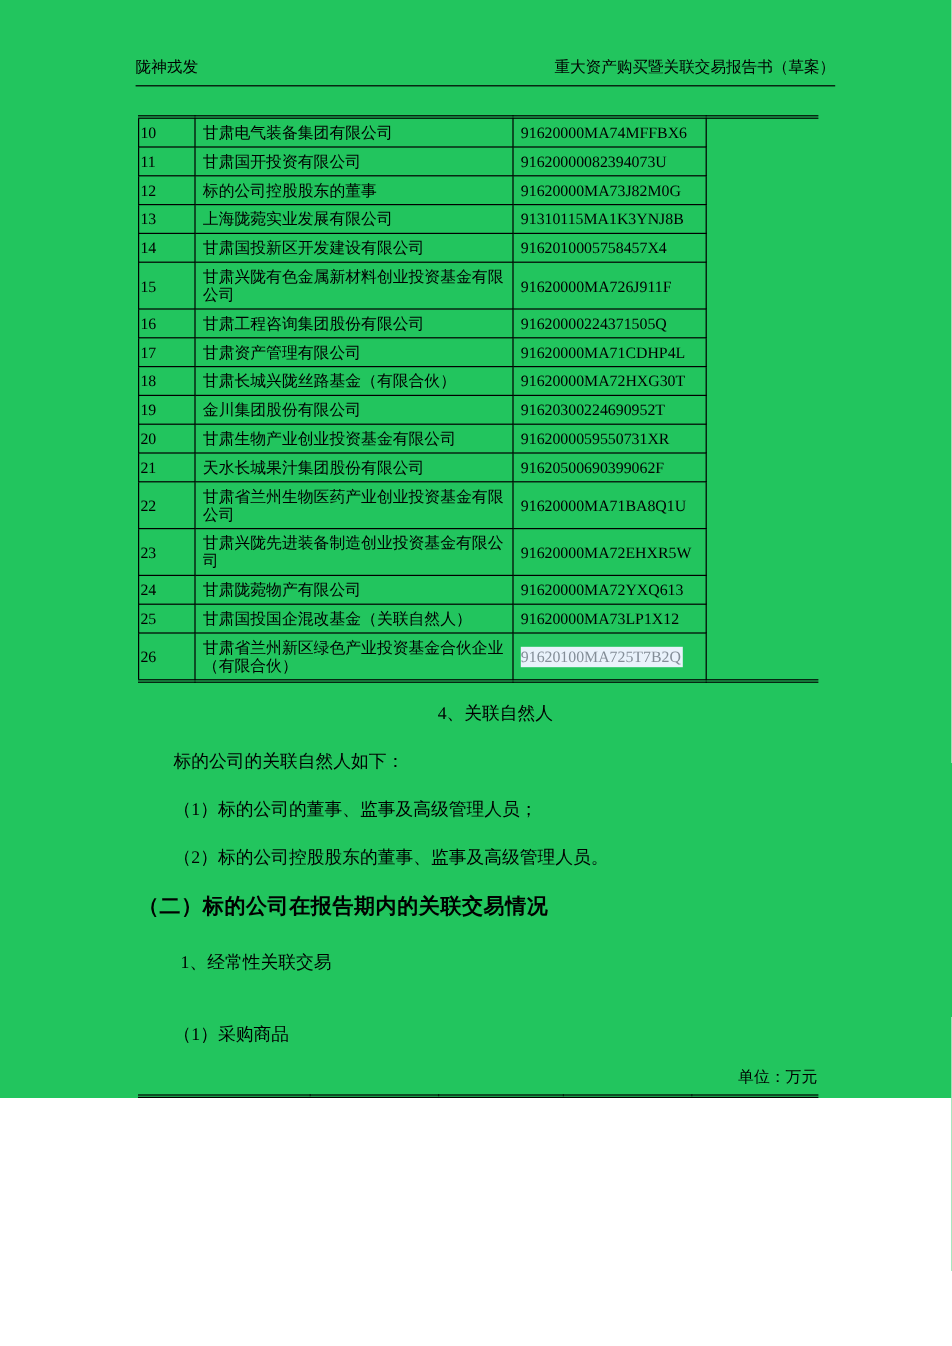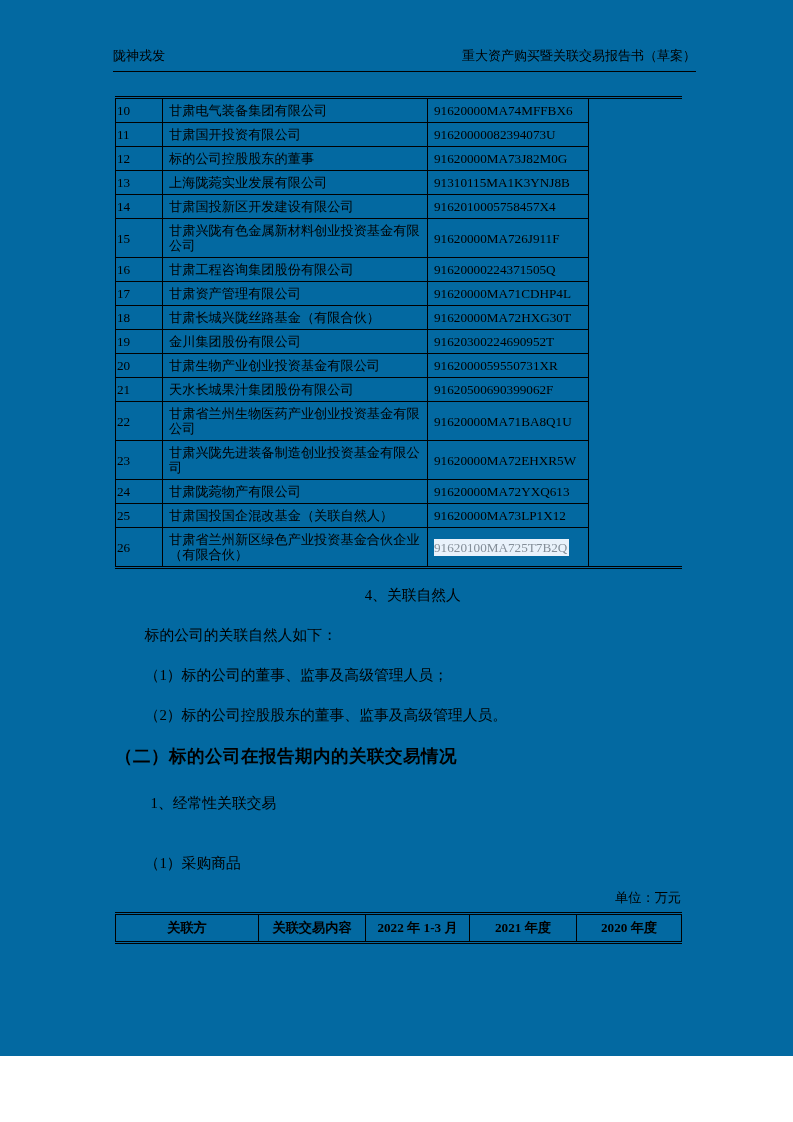--- a/index.html
+++ b/index.html
@@ -1,21 +1,21 @@
 <!DOCTYPE html>
 <html lang="zh" style="--hl-bg: #e9f2fb; --hl-fg: #848e98;"><head>
 <meta charset="utf-8">
 <style>
   html, body { margin: 0; padding: 0; background: #ffffff; }
   .page {
     position: relative;
     width: 793px;
-    height: 1056px;
+    height: 915px;
     margin: 0 auto;
-    background: #0369a1;
+    background: #22c55e;
     box-sizing: border-box;
     padding: 47px 0 0 113px;
     color: #000;
     font-family: "Liberation Serif", "DejaVu Serif", serif;
     overflow: hidden;
   }
   
   .doc-header {
     width: 583px;
     display: flex;

